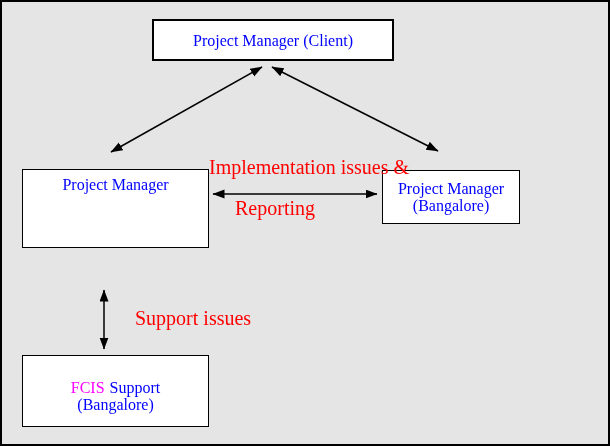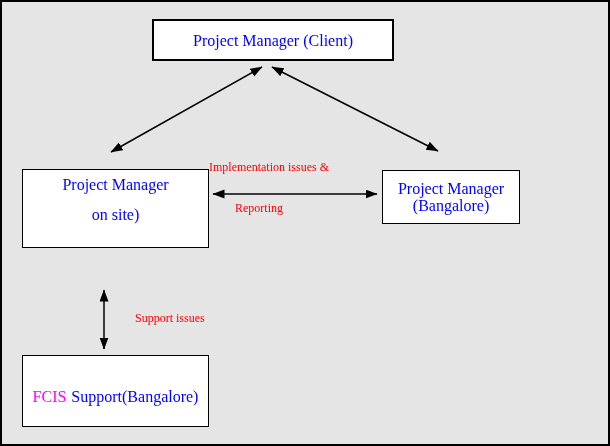--- a/index.html
+++ b/index.html
@@ -36,29 +36,29 @@
     left: 20px; top: 167px; width: 187px; height: 79px;
     padding-top: 6px;
   }
   #implementation-box .line-gap { height: 13px; }
   #bangalore-pm-box {
     left: 380px; top: 168px; width: 138px; height: 54px;
     display: flex; flex-direction: column; align-items: center; justify-content: center;
   }
   #fcis-box {
     left: 20px; top: 353px; width: 187px; height: 72px;
-    display: flex; flex-direction: row; align-items: center; justify-content: center;
+    display: flex; flex-direction: column; align-items: center; justify-content: center;
     padding-top: 10px;
   }
   #fcis-accent { color: #ff00ff; }
   #fcis-rest { margin-left: 5px; }
   .red-label {
     position: absolute;
     color: #ff0000;
-    font-size: 12px;
+    font-size: 20px;
     white-space: nowrap;
     line-height: 18px;
   }
   #impl-issues-label { left: 207px; top: 156px; }
   #reporting-label   { left: 233px; top: 197px; }
   #support-issues-label { left: 133px; top: 307px; }
   #arrows {
     position: absolute;
     left: 0; top: 0;
     width: 610px; height: 446px;
@@ -82,21 +82,20 @@
     <line x1="102" y1="288" x2="102" y2="347" stroke="#000000" stroke-width="1.5" marker-start="url(#ah)" marker-end="url(#ah)"></line>
   </svg>
 
   <div class="box" id="client-box">
     <div class="bline">Project Manager (Client)</div>
   </div>
 
   <div class="box" id="implementation-box">
     <div class="bline">Project Manager</div>
     <div class="line-gap"></div>
-    <div class="bline">on site)</div>
   </div>
 
   <div class="box" id="bangalore-pm-box">
     <div class="bline">Project Manager</div>
     <div class="bline">(Bangalore)</div>
   </div>
 
   <div class="box" id="fcis-box">
     <div class="bline">
       <span id="fcis-accent">FCIS</span><span id="fcis-rest">Support</span>

